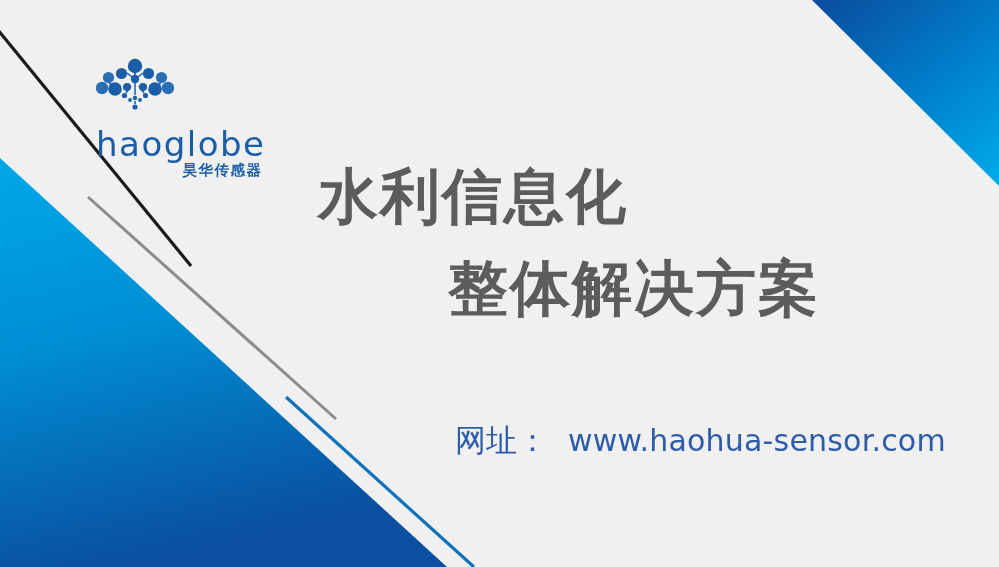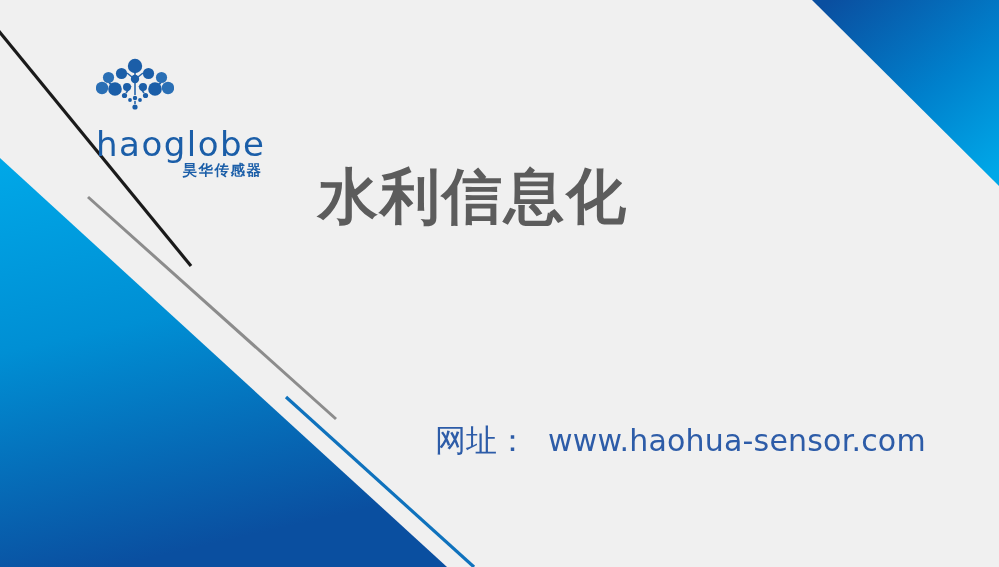--- a/index.html
+++ b/index.html
@@ -87,21 +87,21 @@
     padding-left: 318px;
   }
   .title-line-2 {
     padding-left: 448px;
     margin-top: 32px;
   }
 
   
   .site-block {
     position: absolute;
-    left: 435px;
+    left: 455px;
     top: 420px;
     display: flex;
     align-items: baseline;
     white-space: nowrap;
     justify-content: space-between;
   }
   .site-label {
     font-family: "DejaVu Sans", "Liberation Sans", sans-serif;
     font-size: 31px;
     font-weight: 400;
@@ -189,20 +189,21 @@
     </svg>
 
     <div class="logo-text-wrap">
       <div class="logo-wordmark">haoglobe</div>
       <div class="logo-sub">昊华传感器</div>
     </div>
   </div>
 
   <div class="title-block">
     <div class="title-line title-line-1">水利信息化</div>
+    <div class="title-line title-line-2">整体解决方案</div>
   </div>
 
   <div class="site-block">
     <span class="site-label">网址：</span>
     <span class="site-url">www.haohua-sensor.com</span>
   </div>
 
 </div>
 
 </body></html>

